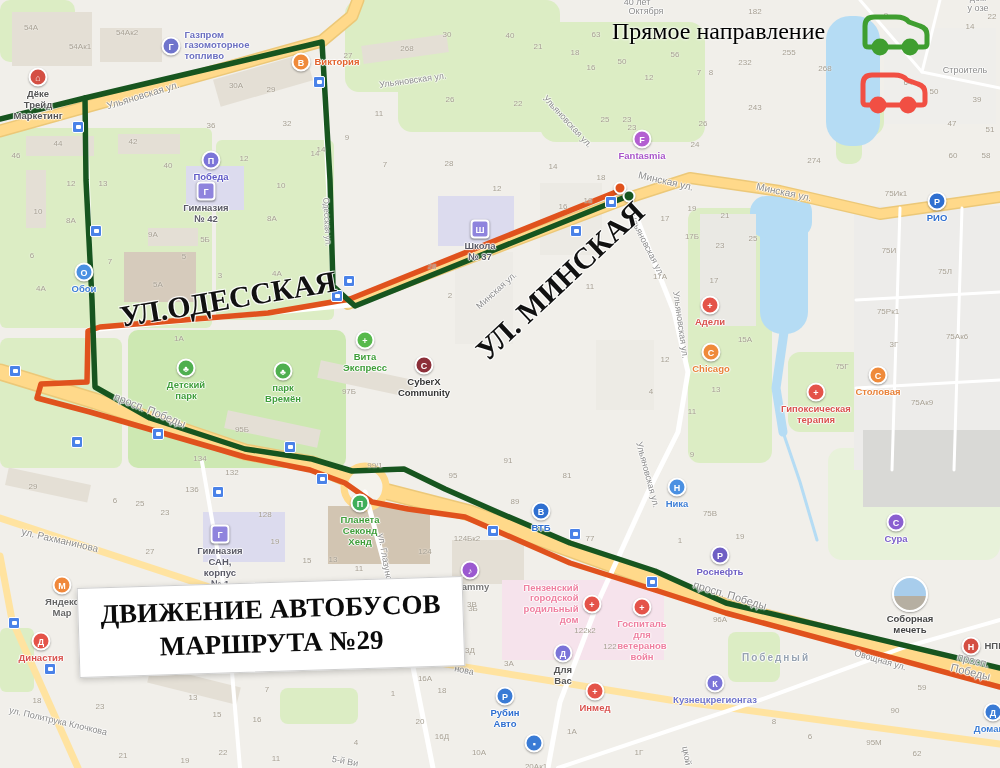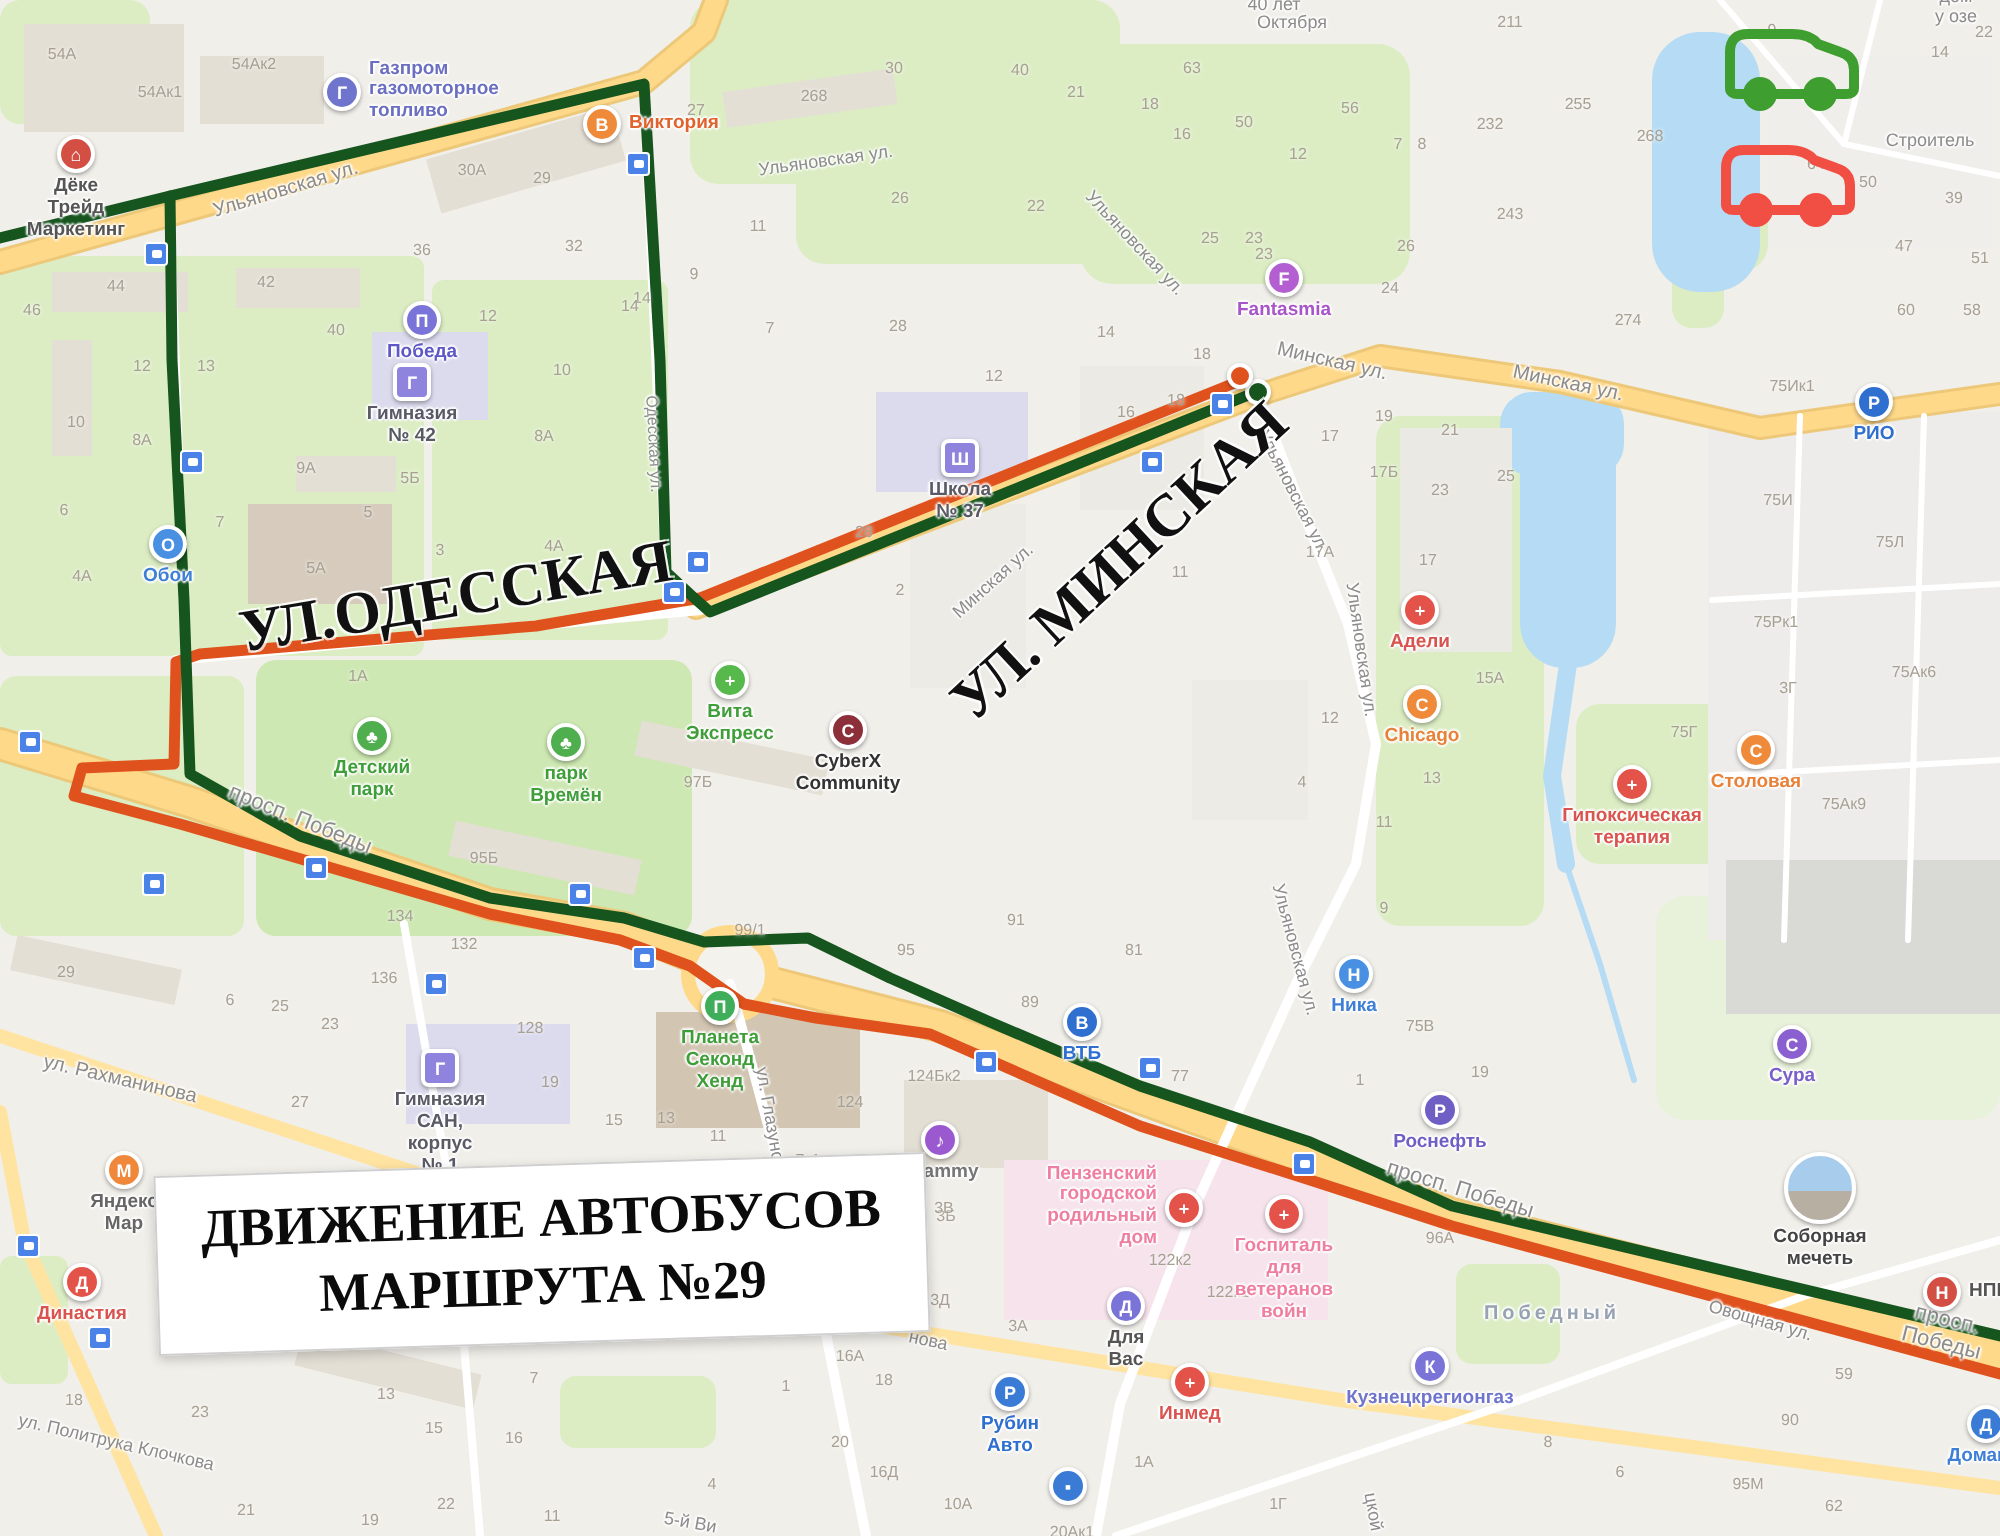--- a/index.html
+++ b/index.html
@@ -168,21 +168,21 @@
       <div class="num" style="left: 510px; top: 35px;">40</div>
       <div class="num" style="left: 538px; top: 46px;">21</div>
       <div class="num" style="left: 575px; top: 52px;">18</div>
       <div class="num" style="left: 622px; top: 61px;">50</div>
       <div class="num" style="left: 591px; top: 67px;">16</div>
       <div class="num" style="left: 596px; top: 34px;">63</div>
       <div class="num" style="left: 605px; top: 119px;">25</div>
       <div class="num" style="left: 632px; top: 127px;">23</div>
       <div class="num" style="left: 703px; top: 123px;">26</div>
       <div class="num" style="left: 627px; top: 119px;">23</div>
-      <div class="num" style="left: 755px; top: 11px;">211</div>
+      <div class="num" style="left: 755px; top: 11px;">182</div>
       <div class="num" style="left: 789px; top: 52px;">255</div>
       <div class="num" style="left: 745px; top: 62px;">232</div>
       <div class="num" style="left: 825px; top: 68px;">268</div>
       <div class="num" style="left: 675px; top: 54px;">56</div>
       <div class="num" style="left: 649px; top: 77px;">12</div>
       <div class="num" style="left: 699px; top: 72px;">7</div>
       <div class="num" style="left: 711px; top: 72px;">8</div>
       <div class="num" style="left: 755px; top: 107px;">243</div>
       <div class="num" style="left: 886px; top: 15px;">9</div>
       <div class="num" style="left: 992px; top: 16px;">22</div>
@@ -515,20 +515,23 @@
       </div>
       <div class="poi" style="left: 534px; top: 743px; pointer-events: auto;">
         <div class="ic" style="background: rgb(58, 123, 213);">▪</div>
       </div>
       <div class="mk" style="left: 629px; top: 196px; background: rgb(23, 85, 31);"></div>
       <div class="mk" style="left: 620px; top: 188px; background: rgb(224, 82, 29);"></div>
     </div>
 </div>
 
 <div id="legend">
+  <div class="leg-row" style="left:20px;top:18px;">
+    <span class="leg-txt">Прямое направление</span>
+  </div>
   <div class="leg-row" style="left:264px;top:4px;">
     <svg width="80" height="56" class="car" id="car-direct" style="color: rgb(63, 158, 48);">
       <path d="M9,40 L9,22 Q9,13 18,13 L40,13 Q49,13 53,18 L64,22 Q71,24 71,31 L71,40 Q71,43 67,43 L13,43 Q9,43 9,40 Z" fill="none" stroke="currentColor" stroke-width="5" stroke-linejoin="round"></path>
       <circle cx="24" cy="43" r="8.5" fill="currentColor"></circle>
         <circle cx="54" cy="43" r="8.5" fill="currentColor"></circle>
     </svg>
   </div>
   <div class="leg-row" style="left:262px;top:62px;">
     <svg width="80" height="56" class="car" id="car-reverse" style="color: rgb(241, 79, 67);">
       <path d="M9,40 L9,22 Q9,13 18,13 L40,13 Q49,13 53,18 L64,22 Q71,24 71,31 L71,40 Q71,43 67,43 L13,43 Q9,43 9,40 Z" fill="none" stroke="currentColor" stroke-width="5" stroke-linejoin="round"></path>

